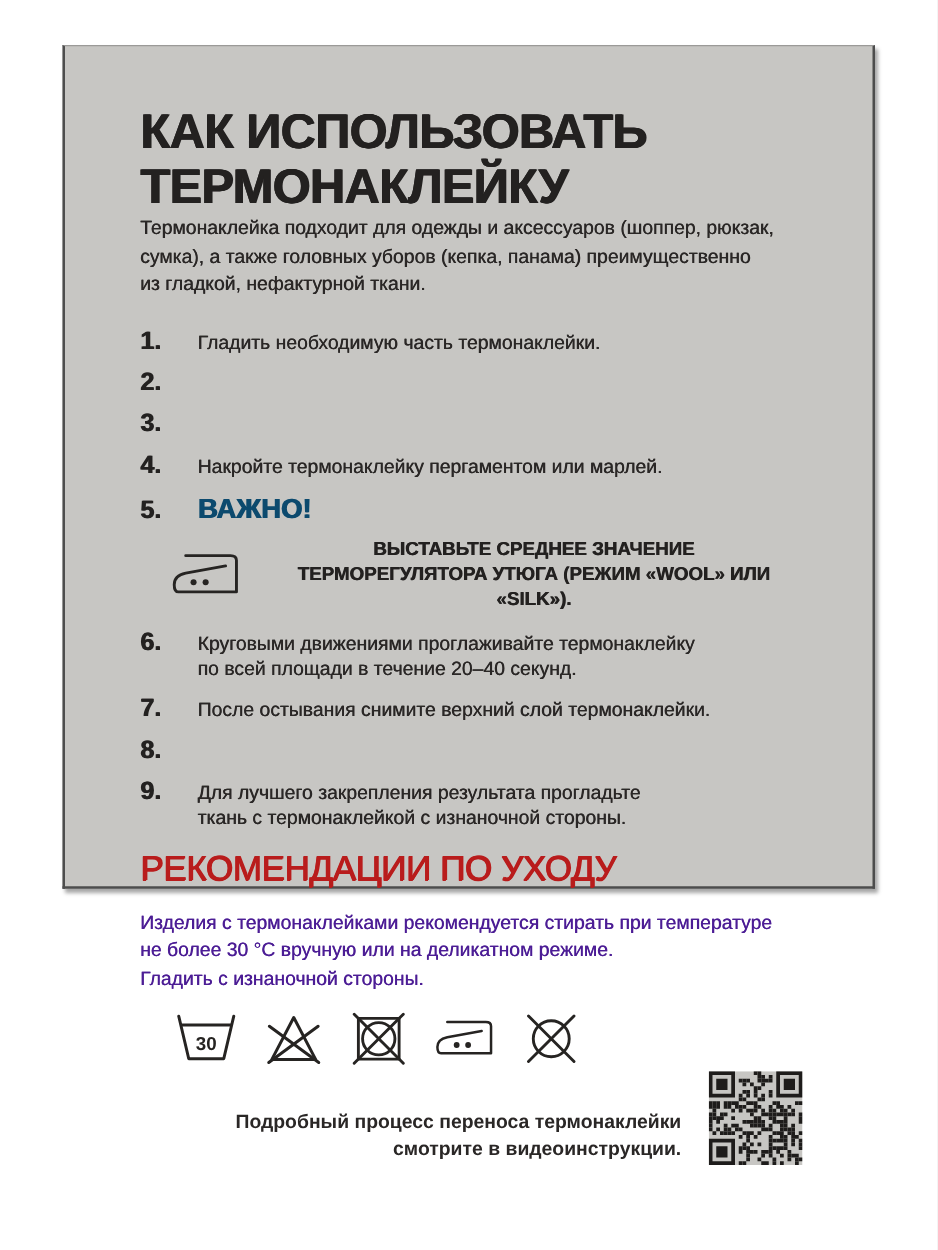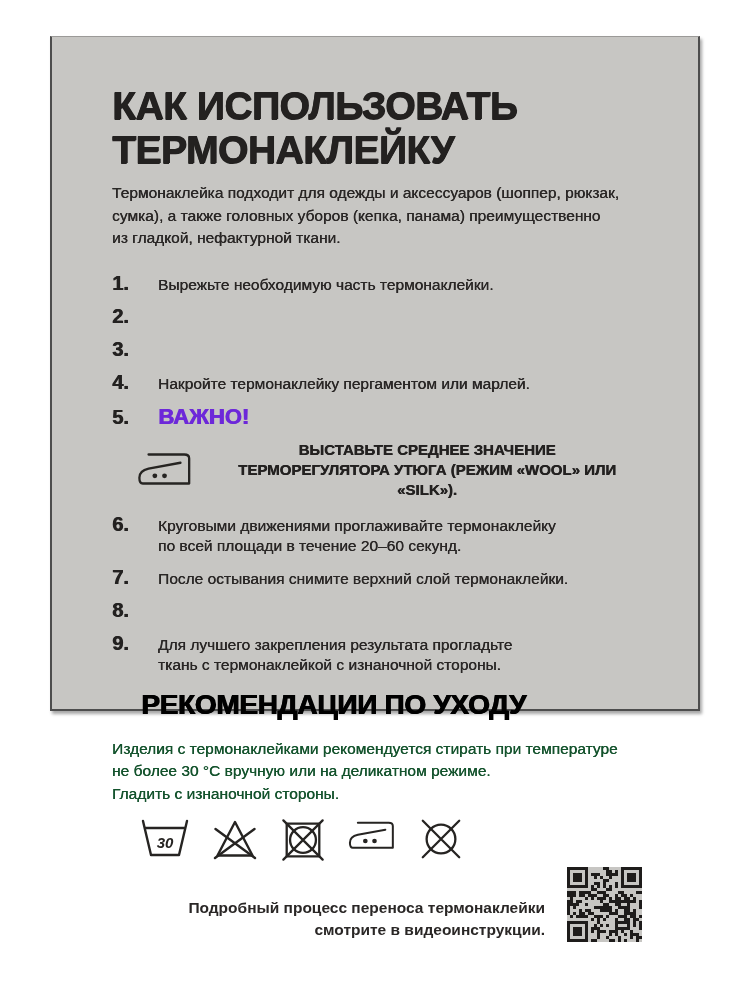--- a/index.html
+++ b/index.html
@@ -17,54 +17,54 @@
 
   .pre { white-space:pre-line; }
 
   .title {
     margin-top:47px; font-size:39px; line-height:44px; font-weight:bold;
     letter-spacing:-0.5px; color:#232120;
     text-shadow:0.9px 0 0 currentColor, 0 0.5px 0 currentColor;
   }
 
   .intro {
-    margin-top:10px; font-size:15.5px; line-height:22.5px; color:#2a2726;
+    margin-top:0; font-size:15.5px; line-height:22.5px; color:#2a2726;
     text-shadow:0.3px 0 0 currentColor;
   }
 
   .steps { margin-top:22px; }
   .step { display:flex; align-items:baseline; margin-bottom:10px; min-height:20px; }
   .step-num {
     flex:0 0 46px; font-size:20px; font-weight:bold; color:#232120;
     text-shadow:0.7px 0 0 currentColor;
   }
   .step-text { font-size:15.5px; line-height:20px; color:#2a2726; text-shadow:0.3px 0 0 currentColor; }
   .step-text.two-line { line-height:20px; }
   .step-important-text {
-    font-size:22px; font-weight:bold; color:#6d28d9; text-shadow:0.9px 0 0 currentColor;
+    font-size:22px; font-weight:bold; color:#0c4a6e; text-shadow:0.9px 0 0 currentColor;
   }
 
   .important-block { margin-top:8px; }
   .important-row { display:flex; align-items:center; margin-left:24px;text-align:center; }
   .important-row + .important-row { margin-top:4px; }
   .important-icon { flex:0 0 58px; display:flex; justify-content:center; }
   .important-caption {
     margin-left:18px; font-size:15px; line-height:20px; font-weight:bold;
     color:#232120; text-shadow:0.5px 0 0 currentColor;
   }
 
   .steps2 { margin-top:13px; }
 
   .care-heading {
-    margin-top:14px; font-size:28px; font-weight:bold; letter-spacing:-0.3px;
-    color:#000000; text-shadow:0.9px 0 0 currentColor, 0 0.4px 0 currentColor;margin-left:29px;
-  }
-  .care-text { margin-top:17px; font-size:15.5px; line-height:22.5px; color:#14532d; text-shadow:0.3px 0 0 currentColor; }
-
-  .symbols-row { margin-top:12px; margin-left:28px; display:flex; align-items:flex-start; gap:21px; height:48px;font-style:italic; }
+    margin-top:14px; font-size:28px; font-weight:normal; letter-spacing:-0.3px;
+    color:#b91c1c; text-shadow:0.9px 0 0 currentColor, 0 0.4px 0 currentColor;
+  }
+  .care-text { margin-top:17px; font-size:15.5px; line-height:22.5px; color:#4c1d95; text-shadow:0.3px 0 0 currentColor; }
+
+  .symbols-row { margin-top:12px; margin-left:28px; display:flex; align-items:center; gap:21px; height:48px; }
   .symbol { display:flex; align-items:center; justify-content:center; }
 
   .footer { margin-top:2px; display:flex; align-items:flex-start; justify-content:flex-end; }
   .footer-text {
     margin-top:30px; margin-right:22px; text-align:right;
     font-size:15.5px; line-height:22px; font-weight:bold; color:#2a2726;
   }
   .qr { width:75px; height:75px; flex:0 0 75px; }
 
   svg.glyph { stroke:#262422; fill:none; stroke-width:2.4; stroke-linecap:round; stroke-linejoin:round; }
@@ -80,21 +80,21 @@
     <div class="title pre">КАК ИСПОЛЬЗОВАТЬ
 ТЕРМОНАКЛЕЙКУ</div>
 
     <div class="intro pre">Термонаклейка подходит для одежды и аксессуаров (шоппер, рюкзак,
 сумка), а также головных уборов (кепка, панама) преимущественно
 из гладкой, нефактурной ткани.</div>
 
     <div class="steps">
       <div class="step">
         <span class="step-num">1.</span>
-        <span class="step-text">Вырежьте необходимую часть термонаклейки.</span>
+        <span class="step-text">Гладить необходимую часть термонаклейки.</span>
       </div>
       <div class="step">
         <span class="step-num">2.</span>
       </div>
       <div class="step">
         <span class="step-num">3.</span>
       </div>
       <div class="step">
         <span class="step-num">4.</span>
         <span class="step-text">Накройте термонаклейку пергаментом или марлей.</span>
@@ -116,21 +116,21 @@
         </span>
         <span class="important-caption pre">ВЫСТАВЬТЕ СРЕДНЕЕ ЗНАЧЕНИЕ
 ТЕРМОРЕГУЛЯТОРА УТЮГА (РЕЖИМ «WOOL» ИЛИ «SILK»).</span>
       </div>
     </div>
 
     <div class="steps steps2">
       <div class="step">
         <span class="step-num">6.</span>
         <span class="step-text two-line pre">Круговыми движениями проглаживайте термонаклейку
-по всей площади в течение 20–60 секунд.</span>
+по всей площади в течение 20–40 секунд.</span>
       </div>
       <div class="step">
         <span class="step-num">7.</span>
         <span class="step-text">После остывания снимите верхний слой термонаклейки.</span>
       </div>
       <div class="step">
         <span class="step-num">8.</span>
       </div>
       <div class="step">
         <span class="step-num">9.</span>

